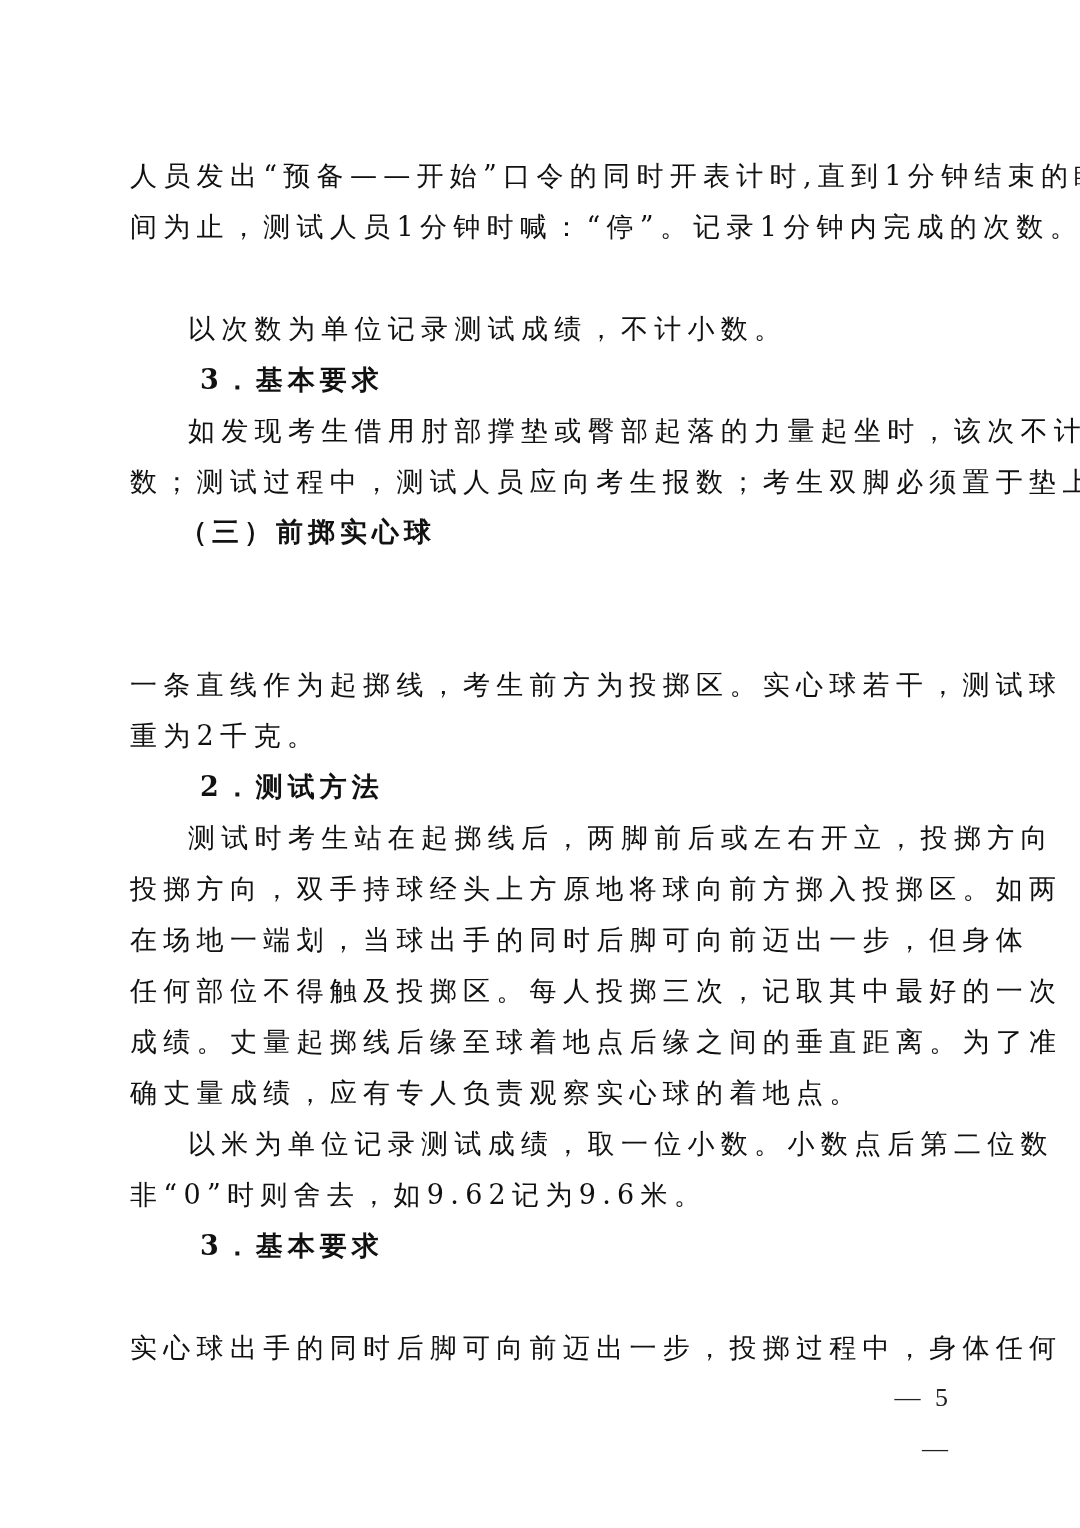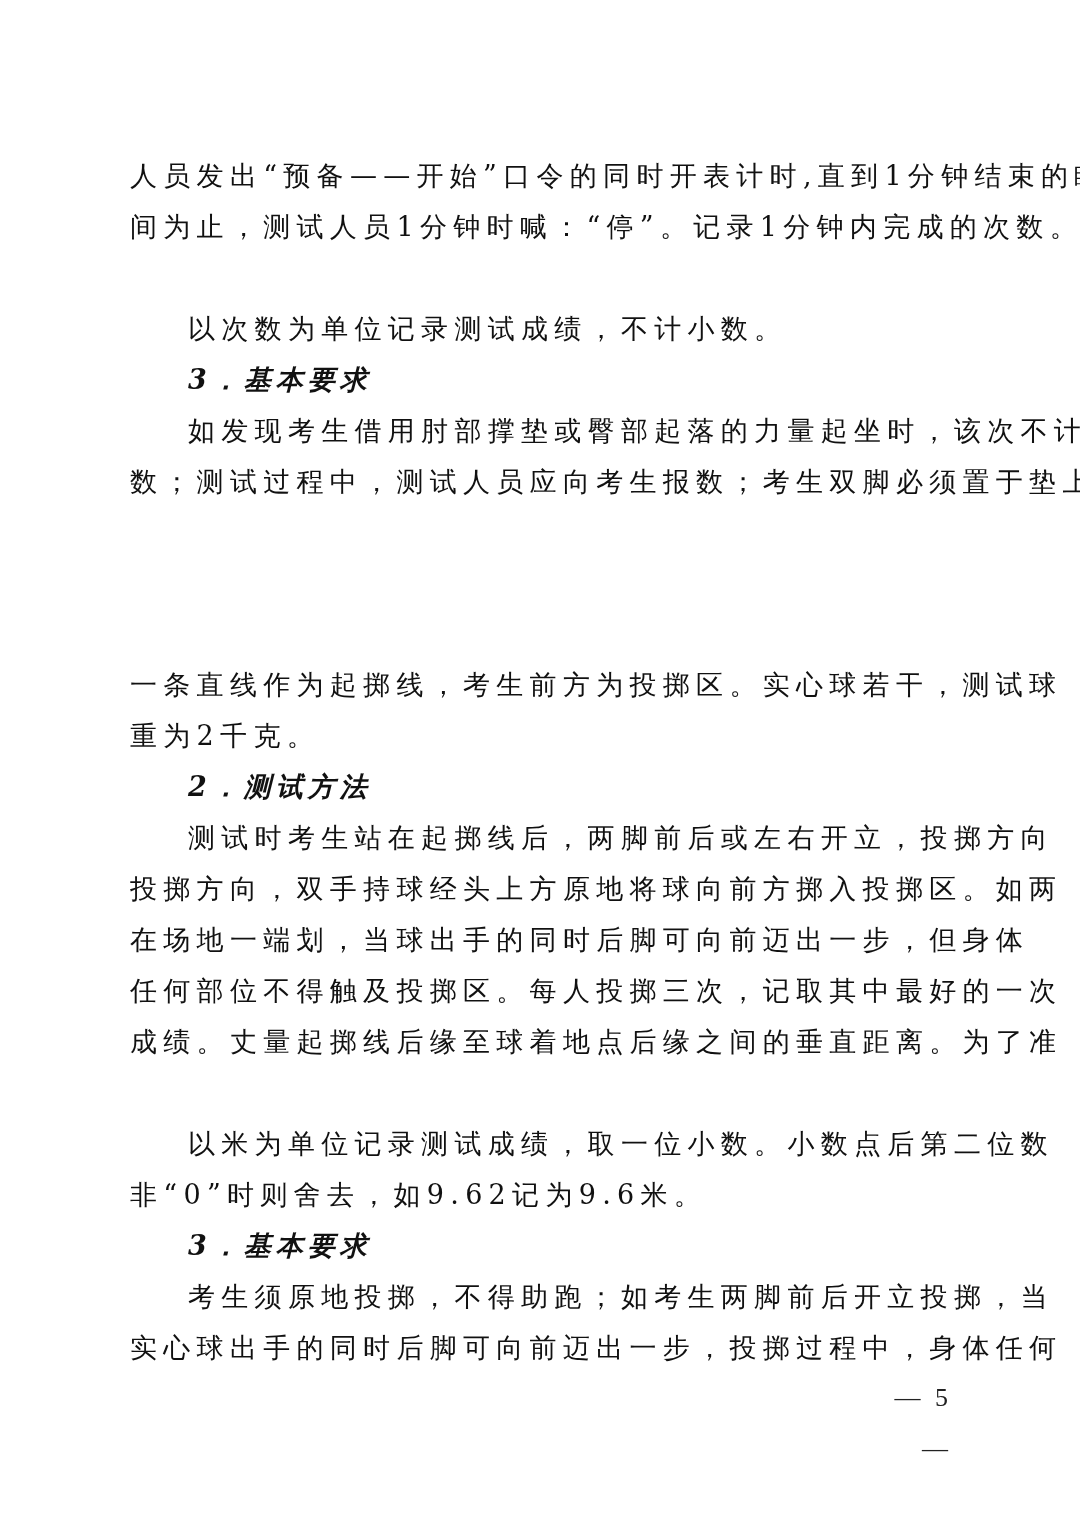--- a/index.html
+++ b/index.html
@@ -7,46 +7,47 @@
   .page { position:absolute; left:0; top:0; width:1080px; height:1528px; background:#fff; }
   .line {
     position:absolute; left:130px; width:822px; height:51px;
     font-family: "DejaVu Serif", "Liberation Serif", serif;
     font-size:27px; line-height:51px; color:#111;
     white-space:nowrap; letter-spacing:6.3px;
     text-align:justify; text-align-last:justify;
   }
   .line.last { text-align-last:left; }
   .line.indent { left:188px; width:764px; }
-  .line.heading { font-weight:bold; left:188px; width:auto; text-align-last:left; letter-spacing:5px;font-style:italic; }
+  .line.heading { font-weight:bold; left:200px; width:auto; text-align-last:left; letter-spacing:5px; }
   .line.heading2 { font-weight:bold; left:180px; width:auto; text-align-last:left; letter-spacing:5px; }
   .pagenum {
     position:absolute; left:862px; top:1372px; width:90px; height:51px;
     font-family: "Liberation Serif", "DejaVu Serif", serif;
     font-size:26px; line-height:51px; color:#222; text-align:right; letter-spacing:4px;
   }
 </style>
 </head>
 <body>
 
 <div class="page">
   <div class="line" style="top:150px">人员发出“预备——开始”口令的同时开表计时,直到1分钟结束的瞬</div>
   <div class="line" style="top:201px">间为止，测试人员1分钟时喊：“停”。记录1分钟内完成的次数。1</div>
   <div class="line indent last" style="top:303px">以次数为单位记录测试成绩，不计小数。</div>
   <div class="line heading" style="top:354px">3．基本要求</div>
   <div class="line indent" style="top:405px">如发现考生借用肘部撑垫或臀部起落的力量起坐时，该次不计</div>
   <div class="line" style="top:456px">数；测试过程中，测试人员应向考生报数；考生双脚必须置于垫上。</div>
+  <div class="line heading2" style="top:506px">（三）前掷实心球</div>
   <div class="line" style="top:659px">一条直线作为起掷线，考生前方为投掷区。实心球若干，测试球</div>
   <div class="line last" style="top:710px">重为2千克。</div>
   <div class="line heading" style="top:761px">2．测试方法</div>
   <div class="line indent" style="top:812px">测试时考生站在起掷线后，两脚前后或左右开立，投掷方向</div>
   <div class="line" style="top:863px">投掷方向，双手持球经头上方原地将球向前方掷入投掷区。如两</div>
   <div class="line" style="top:914px">在场地一端划，当球出手的同时后脚可向前迈出一步，但身体</div>
   <div class="line" style="top:965px">任何部位不得触及投掷区。每人投掷三次，记取其中最好的一次</div>
   <div class="line" style="top:1016px">成绩。丈量起掷线后缘至球着地点后缘之间的垂直距离。为了准</div>
+  <div class="line last" style="top:1067px">确丈量成绩，应有专人负责观察实心球的着地点。</div>
   <div class="line indent" style="top:1118px">以米为单位记录测试成绩，取一位小数。小数点后第二位数</div>
   <div class="line last" style="top:1169px">非“0”时则舍去，如9.62记为9.6米。</div>
   <div class="line heading" style="top:1220px">3．基本要求</div>
-  <div class="line indent" style="top:1271px">考生须原地投掷，不得助跑；如考生两脚前后开立投掷，当</div>
   <div class="line" style="top:1322px">实心球出手的同时后脚可向前迈出一步，投掷过程中，身体任何</div>
 
   <div class="pagenum">— 5 —</div>
 </div>
 
 </body></html>

